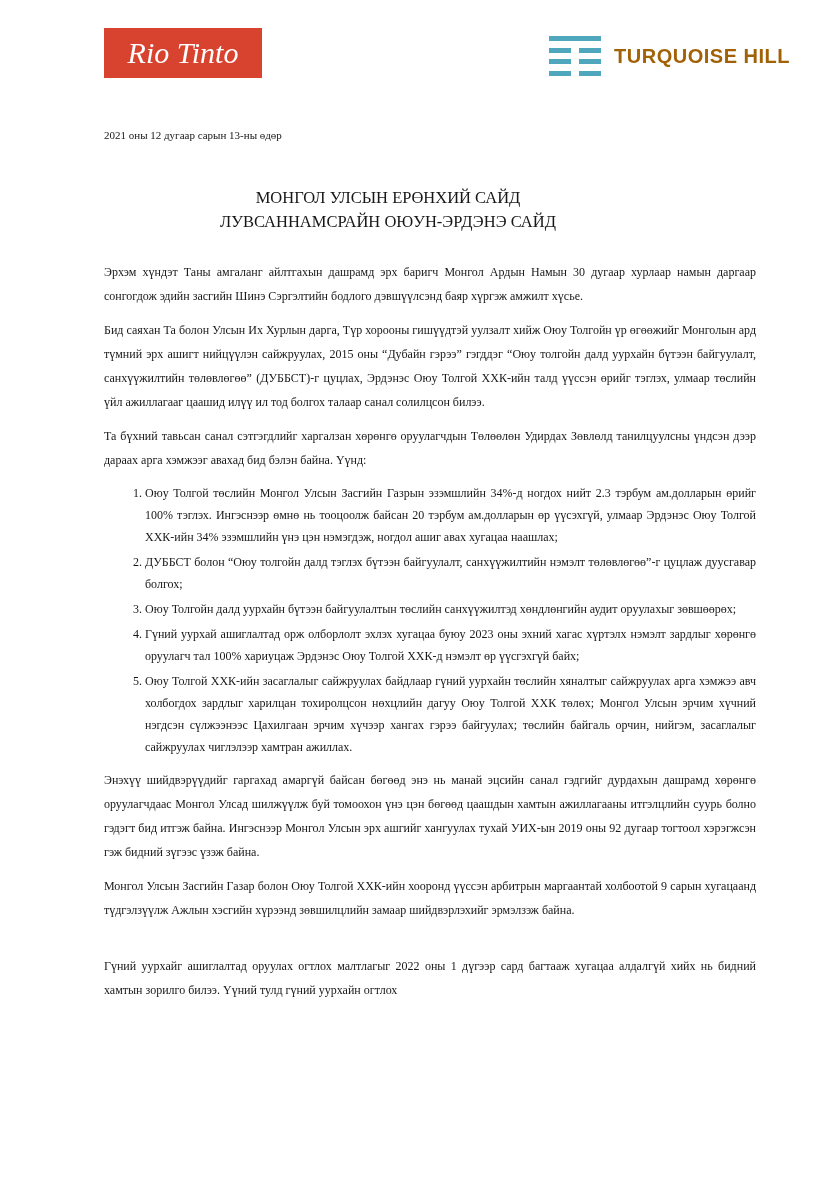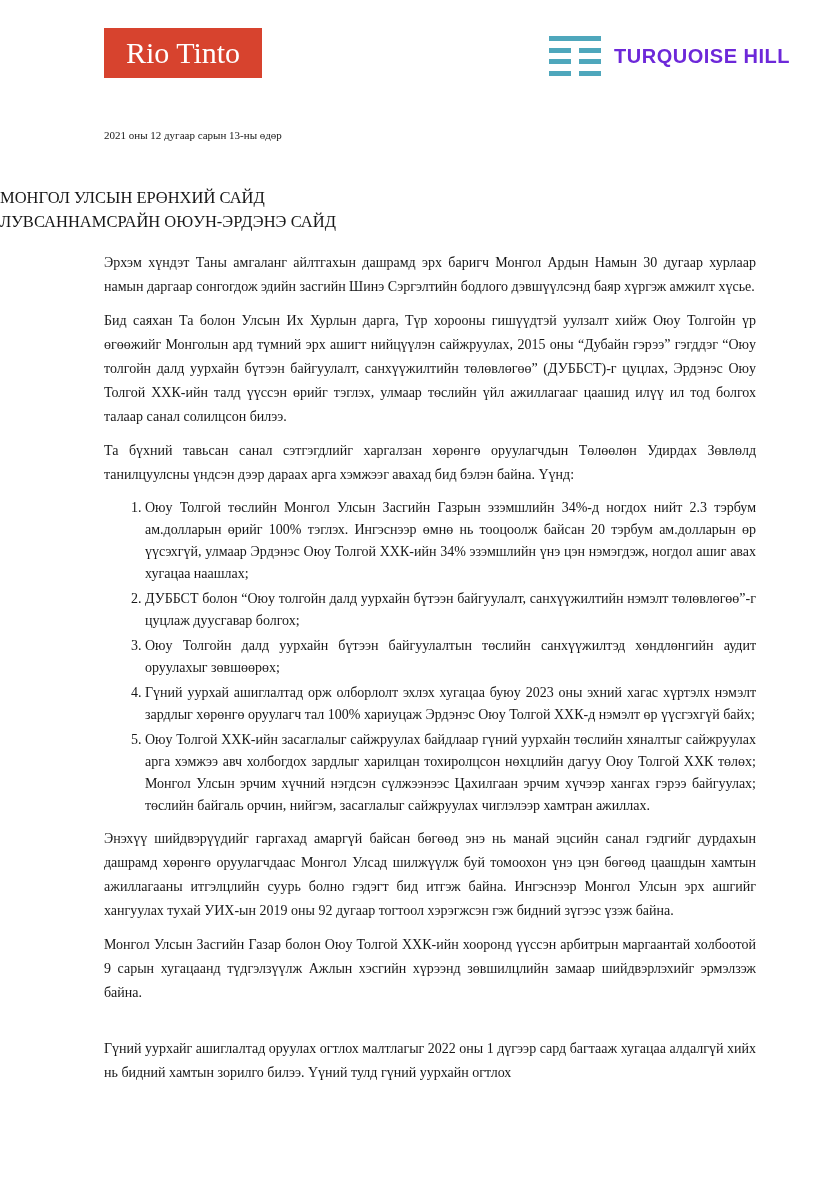--- a/index.html
+++ b/index.html
@@ -5,44 +5,44 @@
   html,body { margin:0; padding:0; background:#e9e9e9; }
   .page {
     position:relative; width:837px; height:1200px; margin:0 auto;
     background:#ffffff; overflow:hidden;
     font-family:"Liberation Serif", serif; color:#171717;
   }
   
   .logo-row { position:absolute; top:28px; left:104px; width:652px; height:52px; }
   .rio-box {
     position:absolute; left:0; top:0; width:158px; height:50px;
-    display:flex; align-items:center; justify-content:center;
+    display:flex; align-items:center; justify-content:center;font-style:italic;
   }
   .rio-text {
     color:#ffffff; font-family:"Liberation Serif", serif;
     font-size:30px; letter-spacing:0px; font-weight:400;
   }
   .th-logo { position:absolute; right:-34px; top:8px; display:flex; align-items:center; gap:13px; }
   .th-mark { width:52px; height:40px; display:flex; flex-direction:column; justify-content:space-between; }
   .th-mark .bar-row { display:flex; justify-content:space-between; }
   .th-mark .bar-full { width:52px; height:5px; }
   .th-mark .bar-half { width:22px; height:5px; }
   .th-name {
     font-family:"Liberation Sans", sans-serif; font-weight:700;
     font-size:20px; letter-spacing:0.5px; white-space:nowrap;
   }
   
   .date-line { position:absolute; top:129px; left:104px; font-size:11px; }
   .letter-title {
     position:absolute; top:186px; left:0; width:776px;
-    font-size:16.5px; line-height:24px;
+    text-align:center; font-size:16.5px; line-height:24px;
   }
   .letter-body {
-    position:absolute; top:251px; left:104px; width:652px;
-    font-size:14px; line-height:24px; text-align:justify;
+    position:absolute; top:260px; left:104px; width:652px;
+    font-size:12px; line-height:24px; text-align:justify;
   }
   .letter-body p { margin:0 0 10px 0; }
   .letter-body ol { margin:0 0 10px 0; padding:0 0 0 41px; }
   .letter-body li { margin:0 0 3px 0; line-height:22px; text-align:justify; }
   .letter-body p:last-child { margin-bottom:0;margin-top:32px; }
 </style>
 </head>
 <body>
 
 <div class="page">
@@ -62,38 +62,38 @@
         </div>
         <div class="bar-row">
           <div class="bar-half th-bar" style="background: rgb(78, 167, 188);"></div>
           <div class="bar-half th-bar" style="background: rgb(78, 167, 188);"></div>
         </div>
         <div class="bar-row">
           <div class="bar-half th-bar" style="background: rgb(78, 167, 188);"></div>
           <div class="bar-half th-bar" style="background: rgb(78, 167, 188);"></div>
         </div>
       </div>
-      <span class="th-name" style="color: #6d28d9;">TURQUOISE HILL</span>
+      <span class="th-name" style="color: #a16207;">TURQUOISE HILL</span>
     </div>
   </div>
 
   <div class="date-line">2021 оны 12 дугаар сарын 13-ны өдөр</div>
 
   <div class="letter-title">
     <div>МОНГОЛ УЛСЫН ЕРӨНХИЙ САЙД</div>
     <div>ЛУВСАННАМСРАЙН ОЮУН-ЭРДЭНЭ САЙД</div>
   </div>
 
   <div class="letter-body">
     <p>Эрхэм хүндэт Таны амгаланг айлтгахын дашрамд эрх баригч Монгол Ардын Намын 30 дугаар хурлаар намын даргаар сонгогдож эдийн засгийн Шинэ Сэргэлтийн бодлого дэвшүүлсэнд баяр хүргэж амжилт хүсье.</p>
     <p>Бид саяхан Та болон Улсын Их Хурлын дарга, Түр хорооны гишүүдтэй уулзалт хийж Оюу Толгойн үр өгөөжийг Монголын ард түмний эрх ашигт нийцүүлэн сайжруулах, 2015 оны “Дубайн гэрээ” гэгддэг “Оюу толгойн далд уурхайн бүтээн байгуулалт, санхүүжилтийн төлөвлөгөө” (ДУББСТ)-г цуцлах, Эрдэнэс Оюу Толгой ХХК-ийн талд үүссэн өрийг тэглэх, улмаар төслийн үйл ажиллагааг цаашид илүү ил тод болгох талаар санал солилцсон билээ.</p>
     <p>Та бүхний тавьсан санал сэтгэгдлийг харгалзан хөрөнгө оруулагчдын Төлөөлөн Удирдах Зөвлөлд танилцуулсны үндсэн дээр дараах арга хэмжээг авахад бид бэлэн байна. Үүнд:</p>
     <ol>
       <li>Оюу Толгой төслийн Монгол Улсын Засгийн Газрын эзэмшлийн 34%-д ногдох нийт 2.3 тэрбум ам.долларын өрийг 100% тэглэх. Ингэснээр өмнө нь тооцоолж байсан 20 тэрбум ам.долларын өр үүсэхгүй, улмаар Эрдэнэс Оюу Толгой ХХК-ийн 34% эзэмшлийн үнэ цэн нэмэгдэж, ногдол ашиг авах хугацаа наашлах;</li>
-      <li>ДУББСТ болон “Оюу толгойн далд уурхайн бүтээн байгуулалт, санхүүжилтийн нэмэлт төлөвлөгөө”-г цуцлаж дуусгавар болгох;</li>
+      <li>ДУББСТ болон “Оюу толгойн далд тэглэх бүтээн байгуулалт, санхүүжилтийн нэмэлт төлөвлөгөө”-г цуцлаж дуусгавар болгох;</li>
       <li>Оюу Толгойн далд уурхайн бүтээн байгуулалтын төслийн санхүүжилтэд хөндлөнгийн аудит оруулахыг зөвшөөрөх;</li>
       <li>Гүний уурхай ашиглалтад орж олборлолт эхлэх хугацаа буюу 2023 оны эхний хагас хүртэлх нэмэлт зардлыг хөрөнгө оруулагч тал 100% хариуцаж Эрдэнэс Оюу Толгой ХХК-д нэмэлт өр үүсгэхгүй байх;</li>
       <li>Оюу Толгой ХХК-ийн засаглалыг сайжруулах байдлаар гүний уурхайн төслийн хяналтыг сайжруулах арга хэмжээ авч холбогдох зардлыг харилцан тохиролцсон нөхцлийн дагуу Оюу Толгой ХХК төлөх; Монгол Улсын эрчим хүчний нэгдсэн сүлжээнээс Цахилгаан эрчим хүчээр хангах гэрээ байгуулах; төслийн байгаль орчин, нийгэм, засаглалыг сайжруулах чиглэлээр хамтран ажиллах.</li>
     </ol>
     <p>Энэхүү шийдвэрүүдийг гаргахад амаргүй байсан бөгөөд энэ нь манай эцсийн санал гэдгийг дурдахын дашрамд хөрөнгө оруулагчдаас Монгол Улсад шилжүүлж буй томоохон үнэ цэн бөгөөд цаашдын хамтын ажиллагааны итгэлцлийн суурь болно гэдэгт бид итгэж байна. Ингэснээр Монгол Улсын эрх ашгийг хангуулах тухай УИХ-ын 2019 оны 92 дугаар тогтоол хэрэгжсэн гэж бидний зүгээс үзэж байна.</p>
     <p>Монгол Улсын Засгийн Газар болон Оюу Толгой ХХК-ийн хооронд үүссэн арбитрын маргаантай холбоотой 9 сарын хугацаанд түдгэлзүүлж Ажлын хэсгийн хүрээнд зөвшилцлийн замаар шийдвэрлэхийг эрмэлзэж байна.</p>
     <p>Гүний уурхайг ашиглалтад оруулах огтлох малтлагыг 2022 оны 1 дүгээр сард багтааж хугацаа алдалгүй хийх нь бидний хамтын зорилго билээ. Үүний тулд гүний уурхайн огтлох</p>
   </div>
 
 </div>

